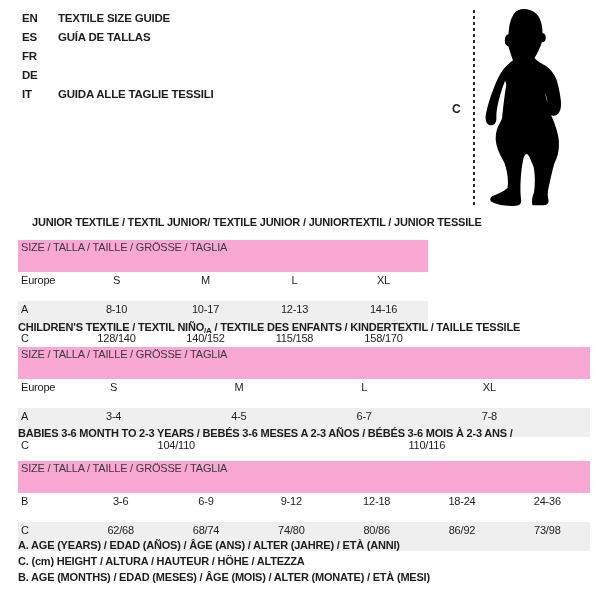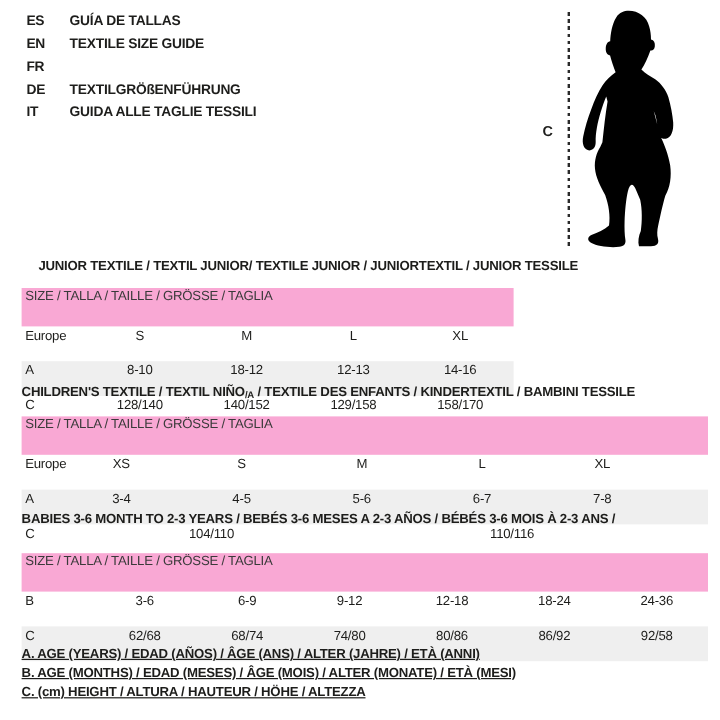--- a/index.html
+++ b/index.html
@@ -43,40 +43,39 @@
   .trow { display:flex; height:29px; line-height:16px; }
   .trow:nth-child(3) { background:#efefef; }
   .tlabel { padding-left:3px; text-align:left; }
   .t1 .tlabel { width:54px; }
   .t2 .tlabel { width:33px; }
   .t3 .tlabel { width:60px; }
   .tcell { flex:1; text-align:center; }
   .tspacer { width:38px; flex:none; }
 
   
-  .legend-line { font-weight:bold; font-size:11px; line-height:16px; white-space:nowrap;text-decoration:underline; }
+  .legend-line { font-weight:bold; font-size:11px; line-height:16px; white-space:nowrap; }
 </style>
 </head>
 <body>
 
 <div class="abs lang-block">
   <div class="lang-row">
+    <span class="lang-code">EN</span>
+    <span class="lang-title">TEXTILE SIZE GUIDE</span>
+  </div>
+  <div class="lang-row">
     <span class="lang-code">ES</span>
     <span class="lang-title">GUÍA DE TALLAS</span>
   </div>
   <div class="lang-row">
-    <span class="lang-code">EN</span>
-    <span class="lang-title">TEXTILE SIZE GUIDE</span>
-  </div>
-  <div class="lang-row">
     <span class="lang-code">FR</span>
   </div>
   <div class="lang-row">
     <span class="lang-code">DE</span>
-    <span class="lang-title">TEXTILGRÖßENFÜHRUNG</span>
   </div>
   <div class="lang-row">
     <span class="lang-code">IT</span>
     <span class="lang-title">GUIDA ALLE TAGLIE TESSILI</span>
   </div>
 </div>
 
 <div class="abs dotted-line"></div>
 <span class="abs height-label">C</span>
 <svg class="abs silhouette" viewBox="0 0 92 200" aria-hidden="true">
@@ -138,50 +137,48 @@
   <div class="trow">
     <span class="tlabel">Europe</span>
     <span class="tcell">S</span>
     <span class="tcell">M</span>
     <span class="tcell">L</span>
     <span class="tcell">XL</span>
   </div>
   <div class="trow">
     <span class="tlabel">A</span>
     <span class="tcell">8-10</span>
-    <span class="tcell">18-12</span>
+    <span class="tcell">10-17</span>
     <span class="tcell">12-13</span>
     <span class="tcell">14-16</span>
   </div>
   <div class="trow">
     <span class="tlabel">C</span>
     <span class="tcell">128/140</span>
     <span class="tcell">140/152</span>
-    <span class="tcell">129/158</span>
+    <span class="tcell">115/158</span>
     <span class="tcell">158/170</span>
   </div>
 </div>
 
-<div class="abs section-title" style="left:18px; top:320px;"><span>CHILDREN'S TEXTILE / TEXTIL NIÑO</span><span class="sub">/A</span><span> / TEXTILE DES ENFANTS / KINDERTEXTIL / BAMBINI TESSILE</span></div>
+<div class="abs section-title" style="left:18px; top:320px;"><span>CHILDREN'S TEXTILE / TEXTIL NIÑO</span><span class="sub">/A</span><span> / TEXTILE DES ENFANTS / KINDERTEXTIL / TAILLE TESSILE</span></div>
 <div class="abs size-table t2" style="left:18px; top:347px; width:572px;">
   <div class="thead">SIZE / TALLA / TAILLE / GRÖSSE / TAGLIA</div>
   <div class="trow">
     <span class="tlabel">Europe</span>
-    <span class="tcell">XS</span>
     <span class="tcell">S</span>
     <span class="tcell">M</span>
     <span class="tcell">L</span>
     <span class="tcell">XL</span>
     <span class="tspacer"></span>
   </div>
   <div class="trow">
     <span class="tlabel">A</span>
     <span class="tcell">3-4</span>
     <span class="tcell">4-5</span>
-    <span class="tcell">5-6</span>
     <span class="tcell">6-7</span>
     <span class="tcell">7-8</span>
     <span class="tspacer"></span>
   </div>
   <div class="trow">
     <span class="tlabel">C</span>
     <span class="tcell">104/110</span>
     <span class="tcell">110/116</span>
     <span class="tspacer"></span>
   </div>
@@ -201,21 +198,21 @@
     <span class="tcell">18-24</span>
     <span class="tcell">24-36</span>
   </div>
   <div class="trow">
     <span class="tlabel">C</span>
     <span class="tcell">62/68</span>
     <span class="tcell">68/74</span>
     <span class="tcell">74/80</span>
     <span class="tcell">80/86</span>
     <span class="tcell">86/92</span>
-    <span class="tcell">92/58</span>
+    <span class="tcell">73/98</span>
   </div>
 </div>
 
 <div class="abs" style="left:18px; top:537px;">
   <div class="legend-line">A. AGE (YEARS) / EDAD (AÑOS) / ÂGE (ANS) / ALTER (JAHRE) / ETÀ (ANNI)</div>
+  <div class="legend-line">C. (cm) HEIGHT / ALTURA / HAUTEUR / HÖHE / ALTEZZA</div>
   <div class="legend-line">B. AGE (MONTHS) / EDAD (MESES) / ÂGE (MOIS) / ALTER (MONATE) / ETÀ (MESI)</div>
-  <div class="legend-line">C. (cm) HEIGHT / ALTURA / HAUTEUR / HÖHE / ALTEZZA</div>
 </div>
 
 </body></html>

